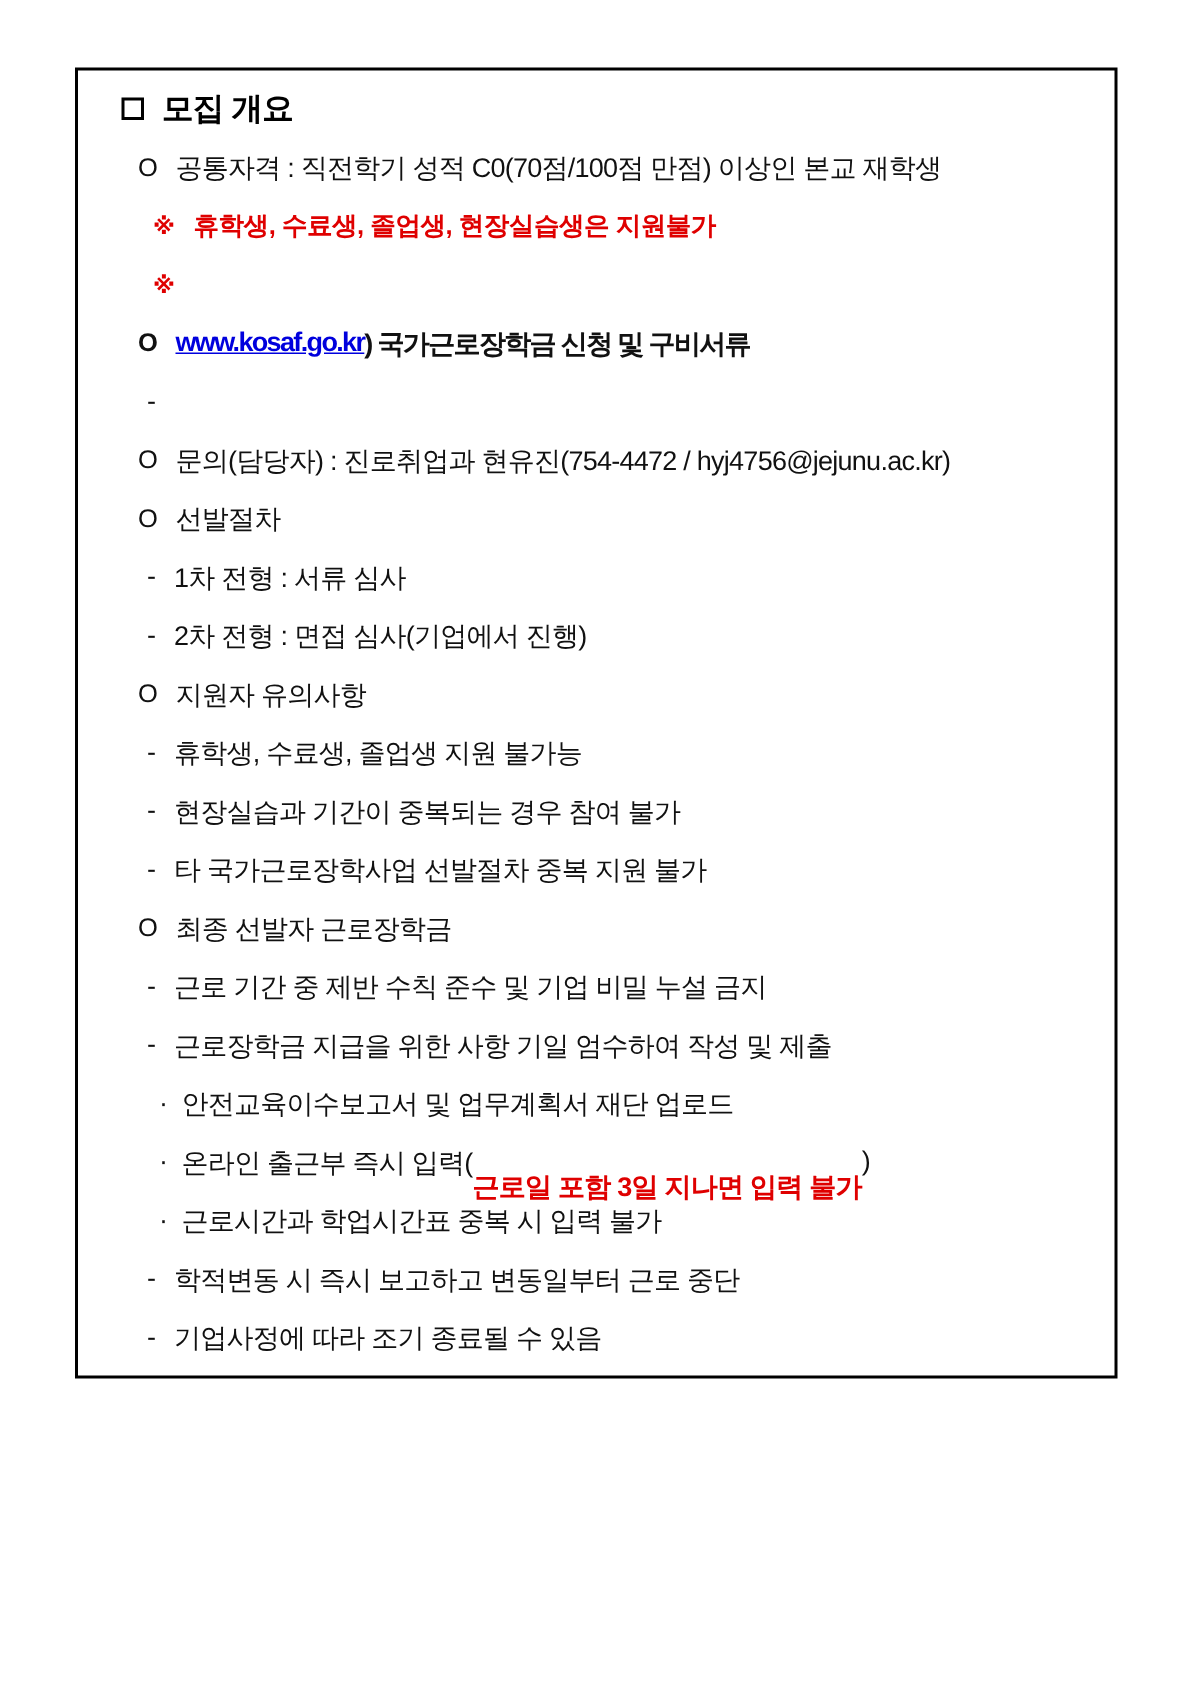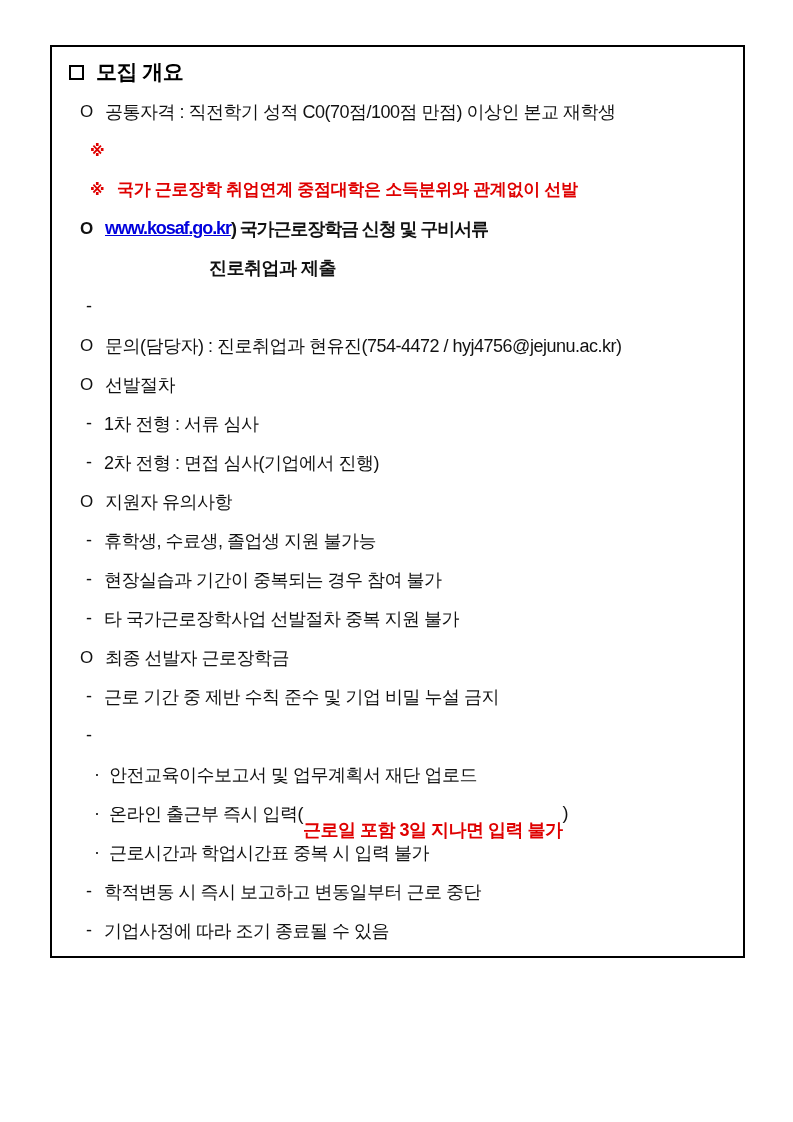--- a/index.html
+++ b/index.html
@@ -10,21 +10,21 @@
     color:#111111;
     position:relative;
     overflow:hidden;
   }
   .doc-box {
     position:absolute;
     left:50px; top:45px;
     width:695px;
     box-sizing:border-box;
     border:2px solid #000000;
-    padding:5px 0 6px 4px;
+    padding:5px 0 6px 16px;
     background:#ffffff;
   }
   .title-row {
     display:flex;
     align-items:center;
     height:40px;
     padding-left:13px;
     font-weight:bold;
     font-size:21px;
     letter-spacing:-0.5px;
@@ -75,36 +75,33 @@
     <span>모집 개요</span>
   </div>
 
   <div class="row o">
     <span class="m">O</span>
     <span>공통자격 : 직전학기 성적 C0(70점/100점 만점) 이상인 본교 재학생</span>
   </div>
 
   <div class="row x">
     <span class="m">※</span>
+    <span>휴학생, 수료생, 졸업생, 현장실습생은 지원불가</span>
   </div>
 
   <div class="row x">
     <span class="m">※</span>
-    <span>국가 근로장학 취업연계 중점대학은 소득분위와 관계없이 선발</span>
   </div>
 
   <div class="row o bold tight">
     <span class="m">O</span>
       <a class="link">www.kosaf.go.kr</a>
       <span>) 국가근로장학금 신청 및 구비서류</span>
   </div>
 
-  <div class="row cont bold">
-    <span>진로취업과 제출</span>
-  </div>
 
   <div class="row d tight">
     <span class="m">-</span>
   </div>
 
   <div class="row o">
     <span class="m">O</span>
     <span>문의(담당자) : 진로취업과 현유진(754-4472 / hyj4756@jejunu.ac.kr)</span>
   </div>
 
@@ -148,20 +145,21 @@
     <span>최종 선발자 근로장학금</span>
   </div>
 
   <div class="row d">
     <span class="m">-</span>
     <span>근로 기간 중 제반 수칙 준수 및 기업 비밀 누설 금지</span>
   </div>
 
   <div class="row d">
     <span class="m">-</span>
+    <span>근로장학금 지급을 위한 사항 기일 엄수하여 작성 및 제출</span>
   </div>
 
   <div class="row dot">
     <span class="m">·</span>
     <span>안전교육이수보고서 및 업무계획서 재단 업로드</span>
   </div>
 
   <div class="row dot">
     <span class="m">·</span>
     <span>온라인 출근부 즉시 입력(</span>

